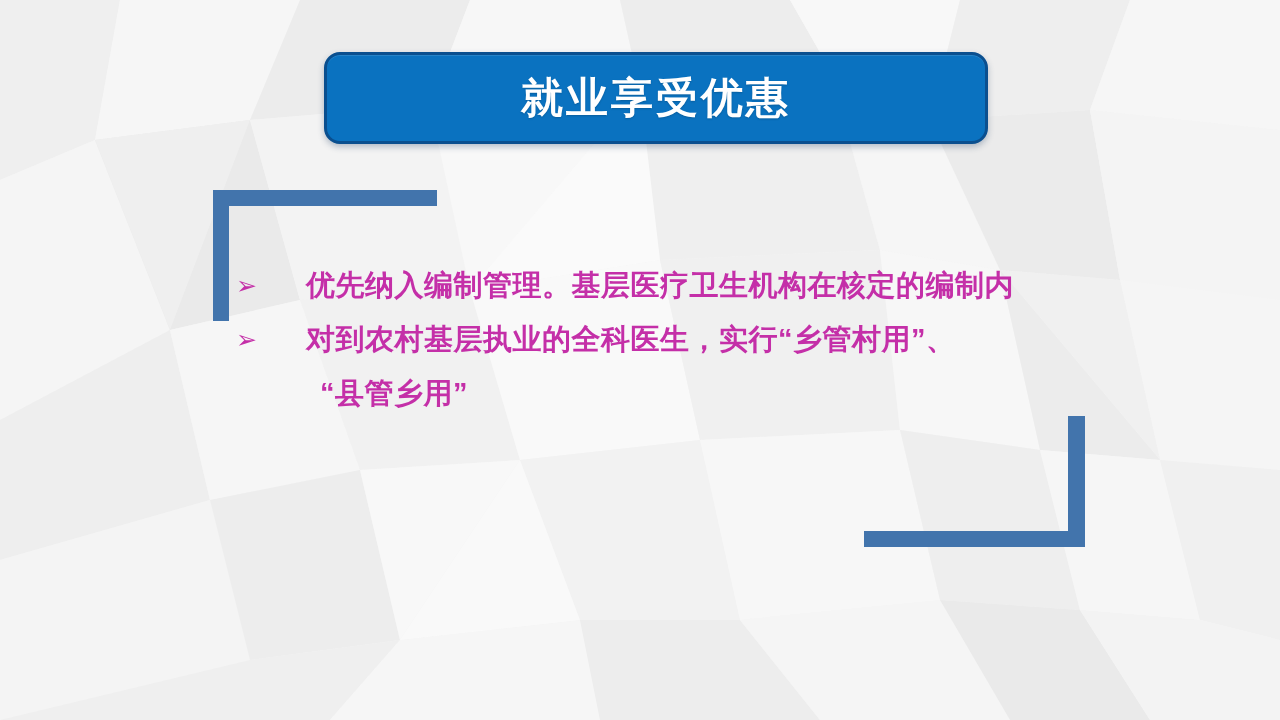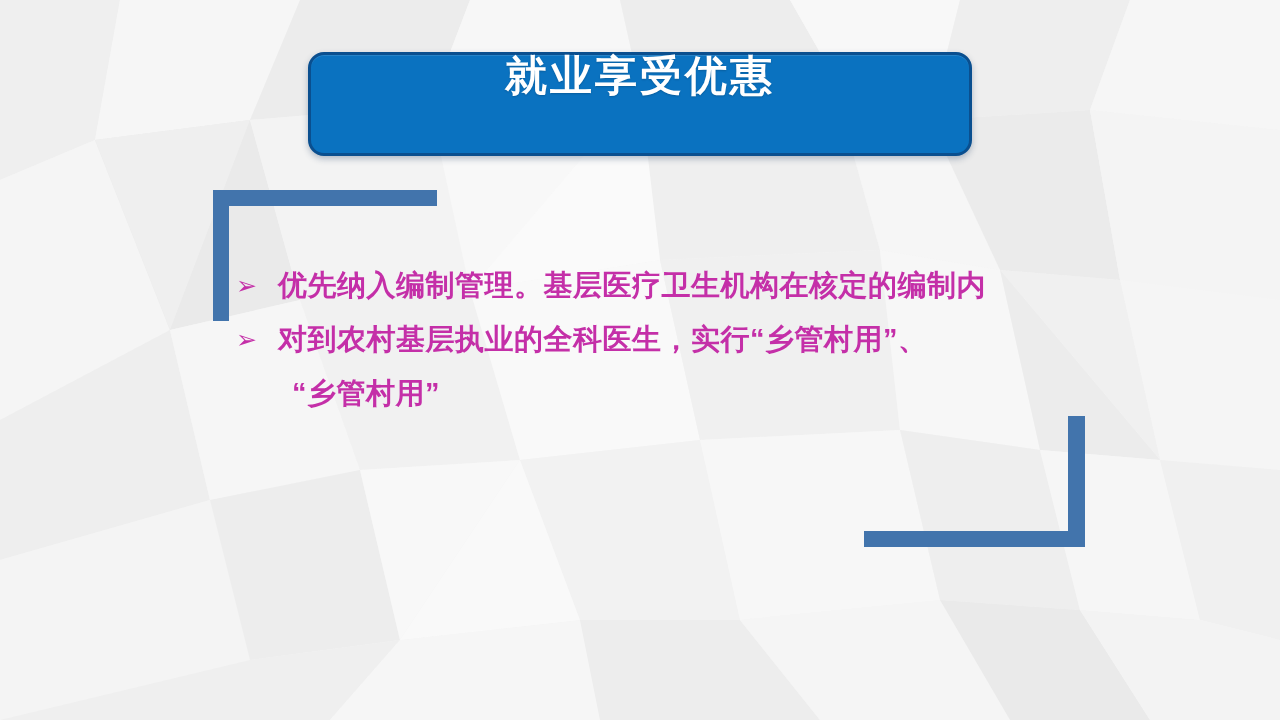--- a/index.html
+++ b/index.html
@@ -19,32 +19,32 @@
   #bg-poly {
     position: absolute;
     inset: 0;
     width: 1280px;
     height: 720px;
     display: block;
   }
   
   .title-plate {
     position: absolute;
-    left: 308px;
+    left: 324px;
     top: 52px;
     width: 664px;
-    height: 104px;
+    height: 92px;
     border-radius: 16px;
     background: #0a72c0;
     border: 3px solid #0a4f8f;
     box-sizing: border-box;
     box-shadow: 0 3px 6px rgba(30,60,100,0.30),
                 inset 0 1px 0 rgba(255,255,255,0.12);
     display: flex;
-    align-items: flex-start;
+    align-items: center;
     justify-content: center;
   }
   .title-text {
     color: #ffffff;
     font-size: 42px;
     font-weight: bold;
     letter-spacing: 3px;
     line-height: 1;
     text-shadow: 0 1px 2px rgba(0,0,0,0.18);
     white-space: nowrap;
@@ -93,20 +93,21 @@
     width: 42px;
     font-size: 25px;
     line-height: 54px;
     color: #c42fa8;
     text-align: left;
   }
   .bullet-text {
     flex: 1 1 auto;
     letter-spacing: 0.5px;
     text-indent: 0;
+    margin-left: 28px;
   }
   .bullet-text .wrap2 {
     display: block;
     padding-left: 14px;
   }
 </style>
 </head>
 <body>
 
 <div id="slide">
@@ -179,19 +180,19 @@
       <span class="bullet-marker">➢</span>
       <span class="bullet-text">
         <span>优先纳入编制管理。基层医疗卫生机构在核定的编制内</span>
       </span>
     </div>
 
     <div class="bullet-row">
       <span class="bullet-marker">➢</span>
       <span class="bullet-text">
         <span>对到农村基层执业的全科医生，实行“乡管村用”、</span>
-        <span class="wrap2">“乡管村用”</span>
+        <span class="wrap2">“县管乡用”</span>
       </span>
     </div>
 
   </div>
 
 </div>
 
 </body></html>

